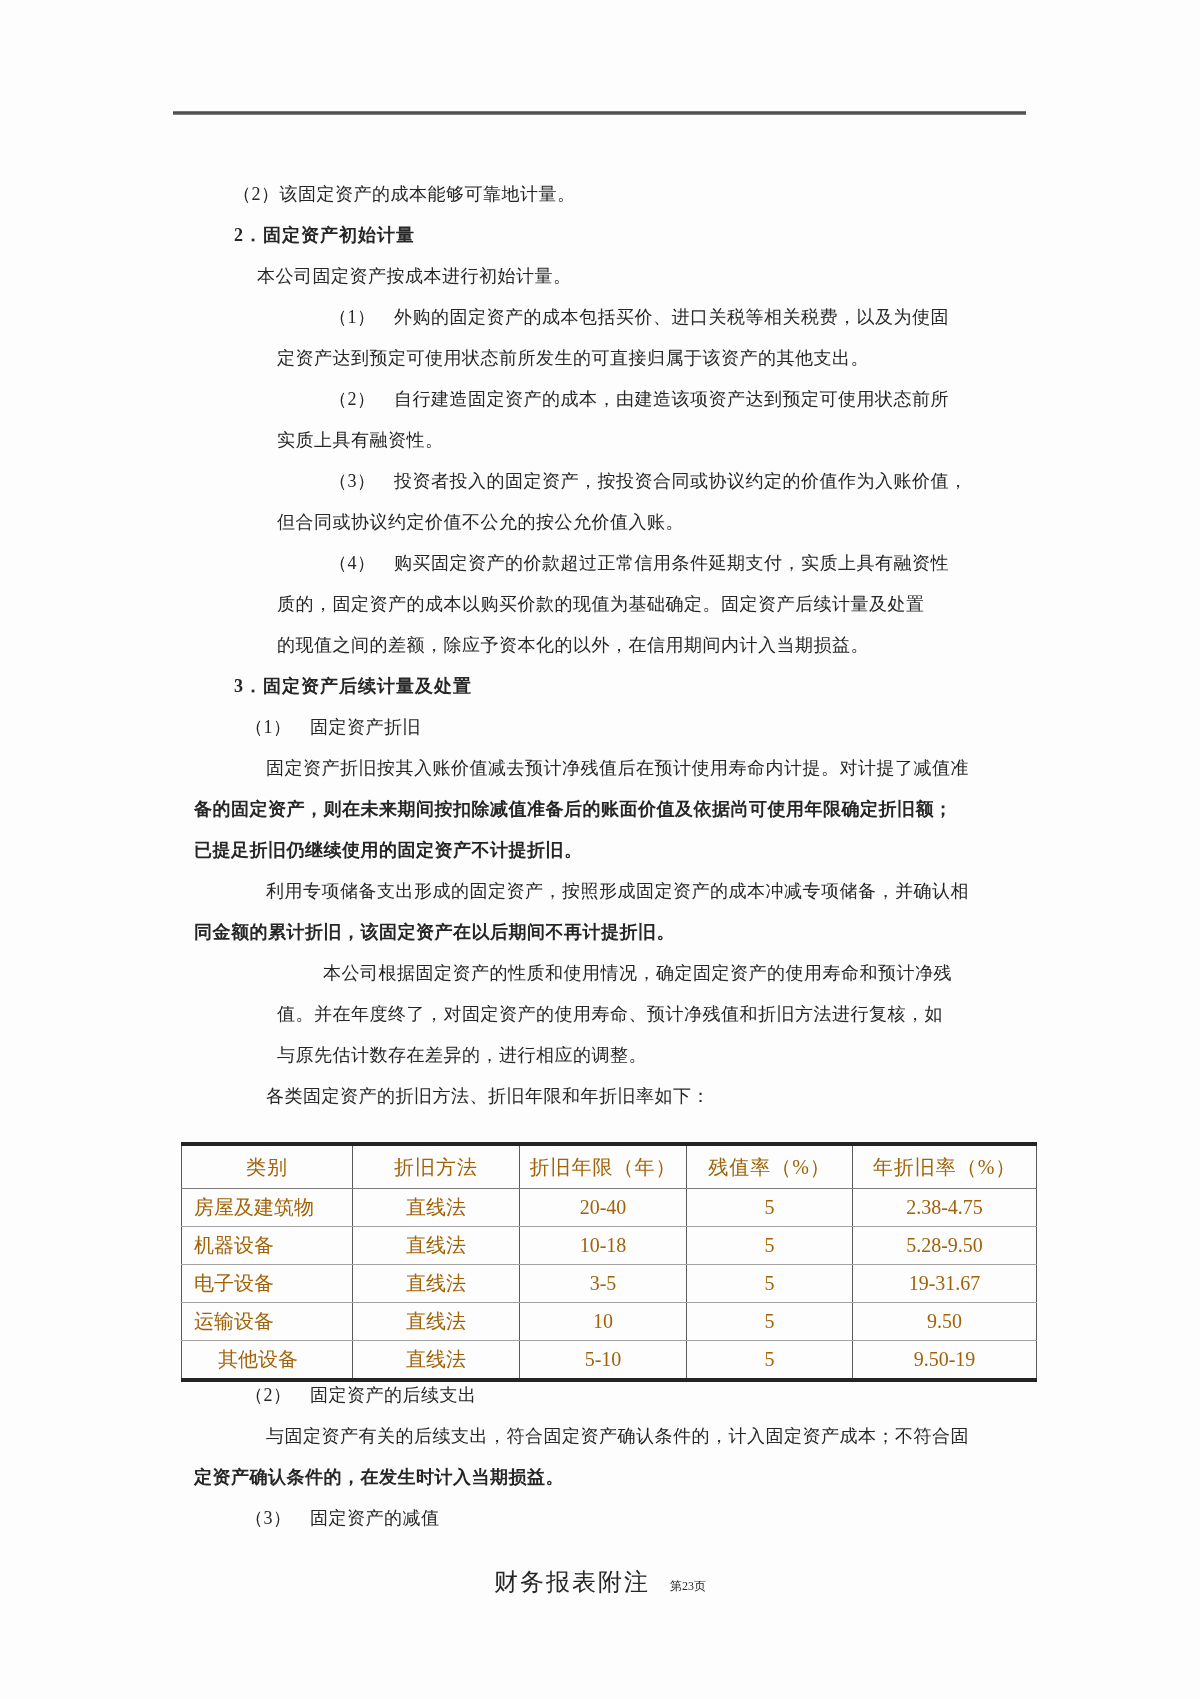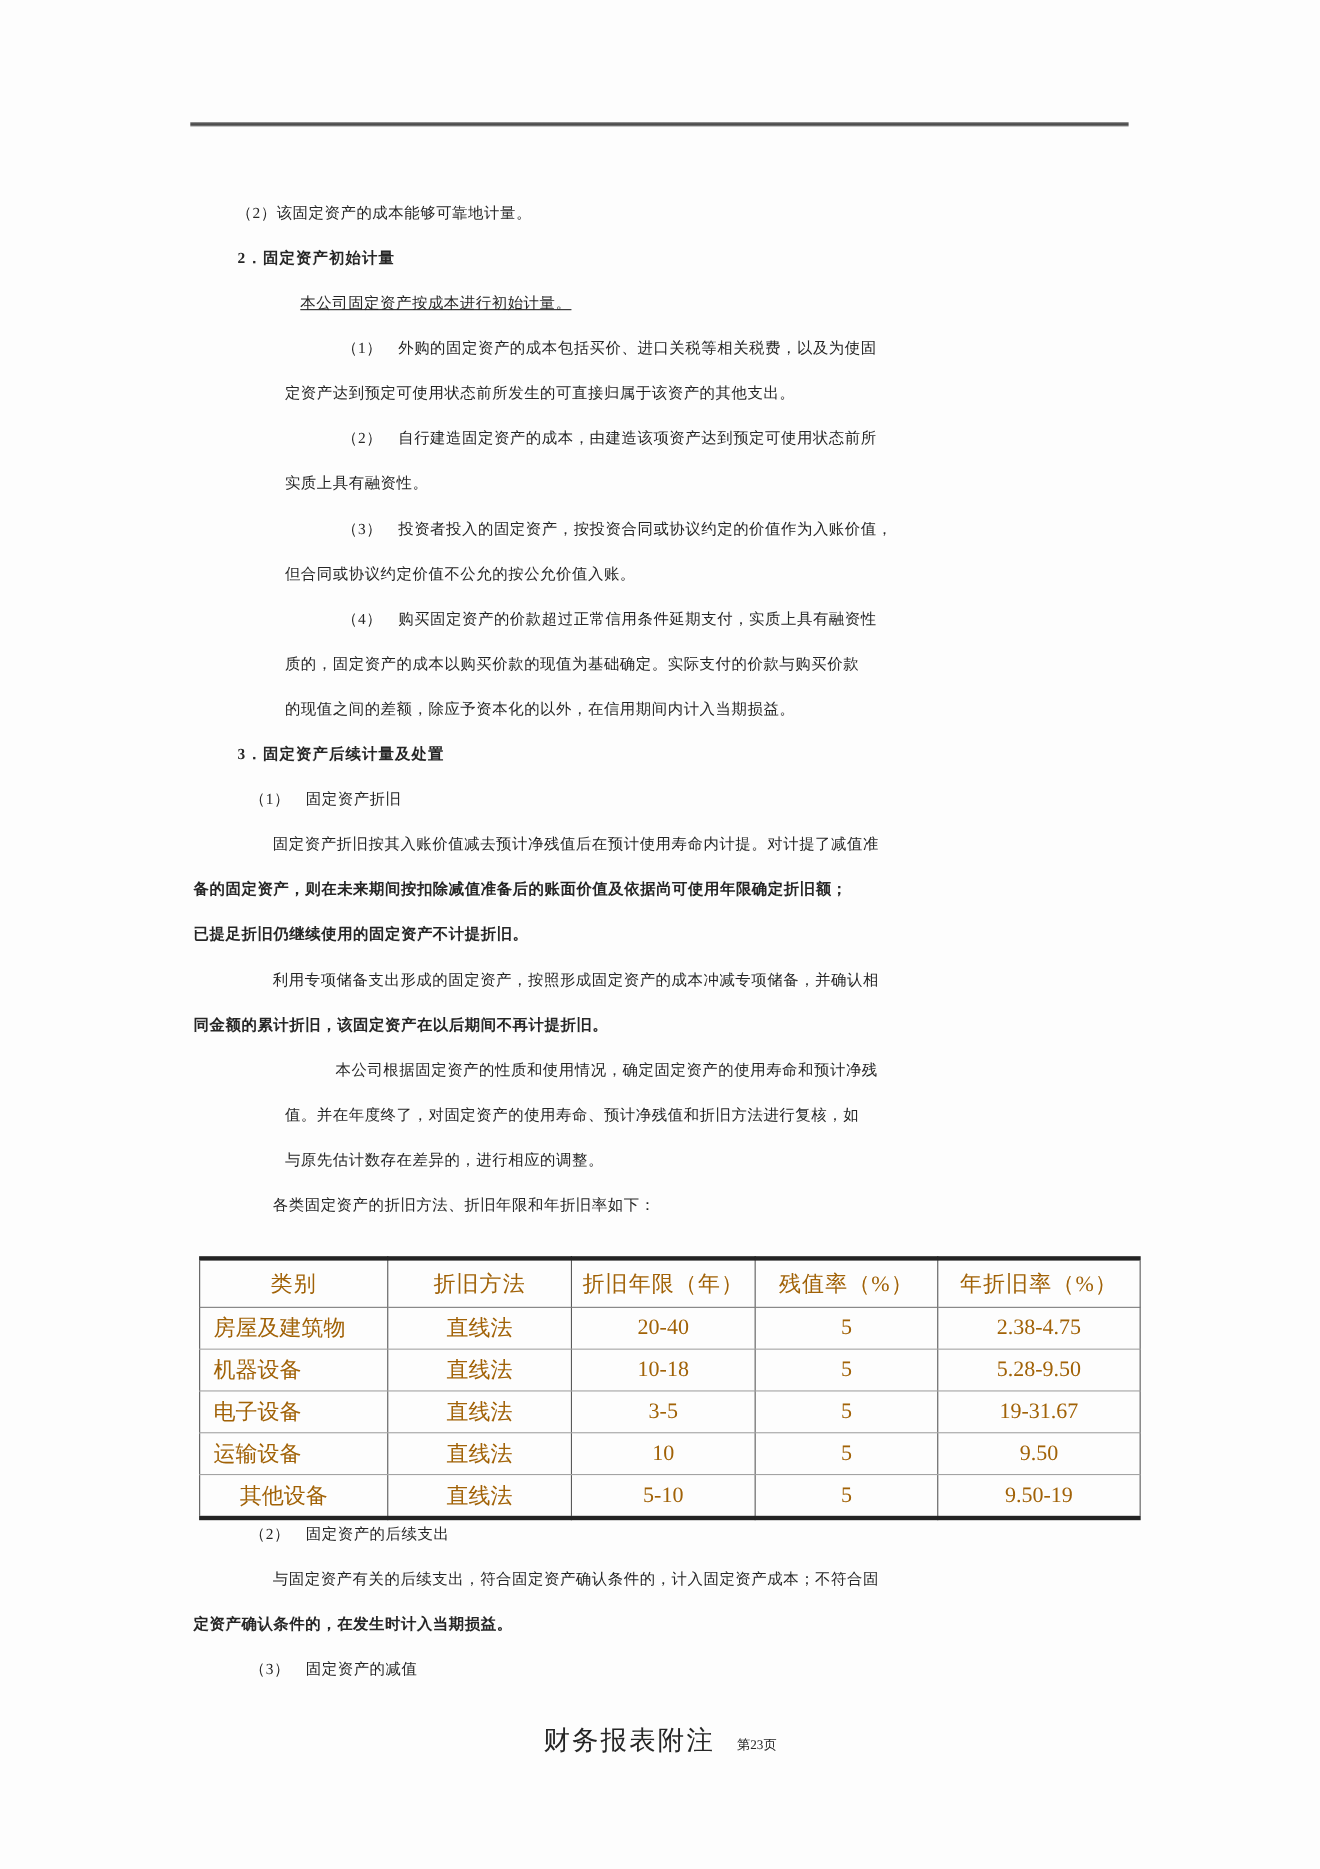--- a/index.html
+++ b/index.html
@@ -13,32 +13,32 @@
     overflow:hidden;
   }
   .header-rule{
     position:absolute;
     top:111px;left:173px;
     width:853px;height:4px;
     background:linear-gradient(#8f8f8f,#3f3f3f 45%,#8f8f8f);
   }
   .textblock{
     position:absolute;
-    left:158px;
+    left:176px;
     width:1000px;
-    font-size:14px;
+    font-size:18px;
     line-height:41px;
     white-space:nowrap;
   }
   .block-top{top:174px;}
   .block-bottom{top:1375px;}
   .ln{height:41px;letter-spacing:0.5px;}
   .lead{margin-left:57px;}
   .heading{margin-left:58px;font-weight:bold;letter-spacing:1px;}
-  .intro{margin-left:115px;text-decoration:underline;}
+  .intro{margin-left:81px;}
   .num{margin-left:153px;}
   .cont{margin-left:101px;}
   .sub{margin-left:69px;}
   .para{margin-left:90px;}
   .flush{margin-left:18px;font-weight:bold;}
   .deep{margin-left:147px;}
 
   table.dep{
     position:absolute;
     top:1142px;left:181px;
@@ -101,21 +101,21 @@
       <div class="ln lead">（2）该固定资产的成本能够可靠地计量。</div>
       <div class="ln heading">2．固定资产初始计量</div>
       <div class="ln intro">本公司固定资产按成本进行初始计量。</div>
       <div class="ln num">（1）　外购的固定资产的成本包括买价、进口关税等相关税费，以及为使固</div>
       <div class="ln cont">定资产达到预定可使用状态前所发生的可直接归属于该资产的其他支出。</div>
       <div class="ln num">（2）　自行建造固定资产的成本，由建造该项资产达到预定可使用状态前所</div>
       <div class="ln cont">实质上具有融资性。</div>
       <div class="ln num">（3）　投资者投入的固定资产，按投资合同或协议约定的价值作为入账价值，</div>
       <div class="ln cont">但合同或协议约定价值不公允的按公允价值入账。</div>
       <div class="ln num">（4）　购买固定资产的价款超过正常信用条件延期支付，实质上具有融资性</div>
-      <div class="ln cont">质的，固定资产的成本以购买价款的现值为基础确定。实际支付的价款与购买价款</div>
+      <div class="ln cont">质的，固定资产的成本以购买价款的现值为基础确定。固定资产后续计量及处置</div>
       <div class="ln cont">的现值之间的差额，除应予资本化的以外，在信用期间内计入当期损益。</div>
       <div class="ln heading">3．固定资产后续计量及处置</div>
       <div class="ln sub">（1）　固定资产折旧</div>
       <div class="ln para">固定资产折旧按其入账价值减去预计净残值后在预计使用寿命内计提。对计提了减值准</div>
       <div class="ln flush">备的固定资产，则在未来期间按扣除减值准备后的账面价值及依据尚可使用年限确定折旧额；</div>
       <div class="ln flush">已提足折旧仍继续使用的固定资产不计提折旧。</div>
       <div class="ln para">利用专项储备支出形成的固定资产，按照形成固定资产的成本冲减专项储备，并确认相</div>
       <div class="ln flush">同金额的累计折旧，该固定资产在以后期间不再计提折旧。</div>
       <div class="ln deep">本公司根据固定资产的性质和使用情况，确定固定资产的使用寿命和预计净残</div>
       <div class="ln cont">值。并在年度终了，对固定资产的使用寿命、预计净残值和折旧方法进行复核，如</div>

